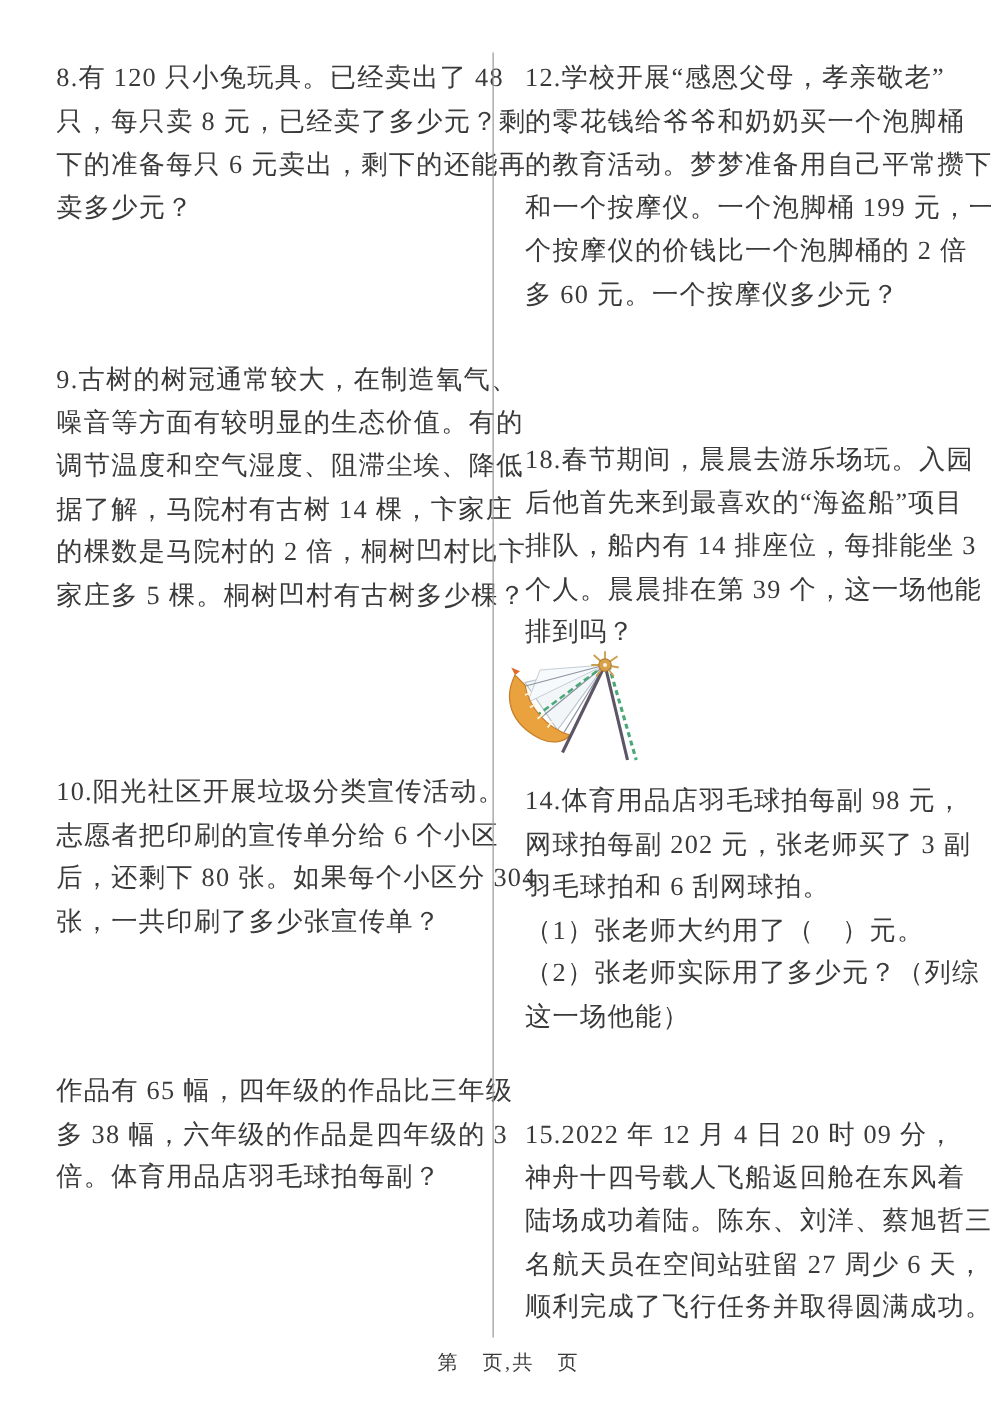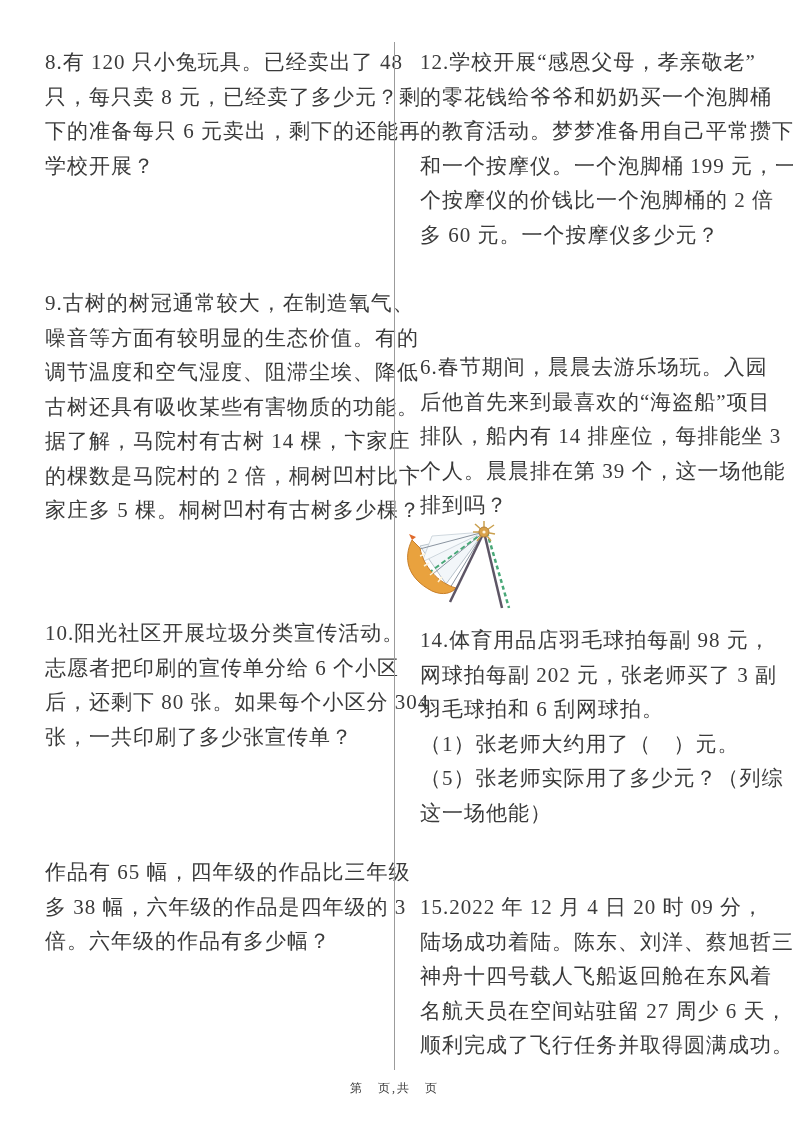--- a/index.html
+++ b/index.html
@@ -28,74 +28,73 @@
     background: #9b9b9b;
   }
   .illustration {
     position: absolute;
     left: 398px; top: 510px;
     width: 210px; height: 102px;
   }
   .footer {
     position: absolute;
     left: 350px; top: 1080px;
-    font-size: 12px;
+    font-size: 16px;
     letter-spacing: 2px;
     color: #3a3a3a;
     white-space: nowrap;
   }
 </style>
 </head>
 <body>
 
 <div class="page">
 
   <div class="problem col-left" style="top:45px">
       <div>8.有 120 只小兔玩具。已经卖出了 48</div>
       <div>只，每只卖 8 元，已经卖了多少元？剩</div>
       <div>下的准备每只 6 元卖出，剩下的还能再</div>
-      <div>学校开展？</div>
+      <div>卖多少元？</div>
     </div>
 
   <div class="problem col-left" style="top:286px">
       <div>9.古树的树冠通常较大，在制造氧气、</div>
       <div>噪音等方面有较明显的生态价值。有的</div>
       <div>调节温度和空气湿度、阻滞尘埃、降低</div>
-      <div>古树还具有吸收某些有害物质的功能。</div>
       <div>据了解，马院村有古树 14 棵，卞家庄</div>
       <div>的棵数是马院村的 2 倍，桐树凹村比卞</div>
       <div>家庄多 5 棵。桐树凹村有古树多少棵？</div>
     </div>
 
   <div class="problem col-left" style="top:616px">
       <div>10.阳光社区开展垃圾分类宣传活动。</div>
       <div>志愿者把印刷的宣传单分给 6 个小区</div>
       <div>后，还剩下 80 张。如果每个小区分 304</div>
       <div>张，一共印刷了多少张宣传单？</div>
     </div>
 
   <div class="problem col-left" style="top:855px">
       <div>作品有 65 幅，四年级的作品比三年级</div>
       <div>多 38 幅，六年级的作品是四年级的 3</div>
-      <div>倍。六年级的作品有多少幅？</div>
+      <div>倍。体育用品店羽毛球拍每副？</div>
     </div>
 
   <div class="divider"></div>
 
   <div class="problem col-right" style="top:45px">
       <div>12.学校开展“感恩父母，孝亲敬老”</div>
       <div>的零花钱给爷爷和奶奶买一个泡脚桶</div>
       <div>的教育活动。梦梦准备用自己平常攒下</div>
       <div>和一个按摩仪。一个泡脚桶 199 元，一</div>
       <div>个按摩仪的价钱比一个泡脚桶的 2 倍</div>
       <div>多 60 元。一个按摩仪多少元？</div>
     </div>
 
   <div class="problem col-right" style="top:350px">
-      <div>6.春节期间，晨晨去游乐场玩。入园</div>
+      <div>18.春节期间，晨晨去游乐场玩。入园</div>
       <div>后他首先来到最喜欢的“海盗船”项目</div>
       <div>排队，船内有 14 排座位，每排能坐 3</div>
       <div>个人。晨晨排在第 39 个，这一场他能</div>
       <div>排到吗？</div>
     </div>
 
   <svg class="illustration" viewBox="0 0 210 102">
 
     <polygon points="86,22 22,36 48,74" stroke="#b9c4cc" stroke-width="1" fill="#f2f6f9"></polygon>
     <polygon points="86,22 34,26 24,52" fill="#f7fafc" stroke="#c4ced6" stroke-width="0.8"></polygon>
@@ -129,27 +128,27 @@
     </g>
     <circle cx="86" cy="22" r="5" stroke="#b5823a" stroke-width="1" fill="#d9a24a"></circle>
     <circle cx="86" cy="22" r="1.6" fill="#fdf3dd"></circle>
   </svg>
 
   <div class="problem col-right" style="top:623px">
       <div>14.体育用品店羽毛球拍每副 98 元，</div>
       <div>网球拍每副 202 元，张老师买了 3 副</div>
       <div>羽毛球拍和 6 刮网球拍。</div>
       <div>（1）张老师大约用了（　）元。</div>
-      <div>（5）张老师实际用了多少元？（列综</div>
+      <div>（2）张老师实际用了多少元？（列综</div>
       <div>这一场他能）</div>
     </div>
 
   <div class="problem col-right" style="top:890px">
       <div>15.2022 年 12 月 4 日 20 时 09 分，</div>
+      <div>神舟十四号载人飞船返回舱在东风着</div>
       <div>陆场成功着陆。陈东、刘洋、蔡旭哲三</div>
-      <div>神舟十四号载人飞船返回舱在东风着</div>
       <div>名航天员在空间站驻留 27 周少 6 天，</div>
       <div>顺利完成了飞行任务并取得圆满成功。</div>
     </div>
 
   <div class="footer">第　页,共　页</div>
 
 </div>
 
 </body></html>

